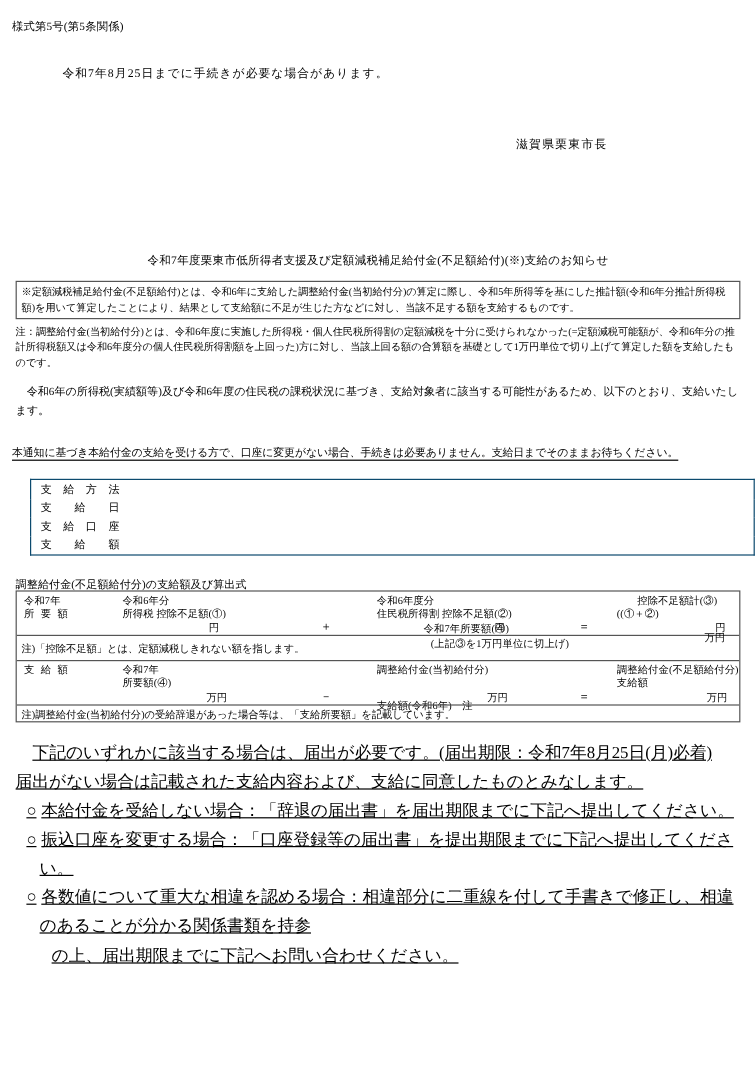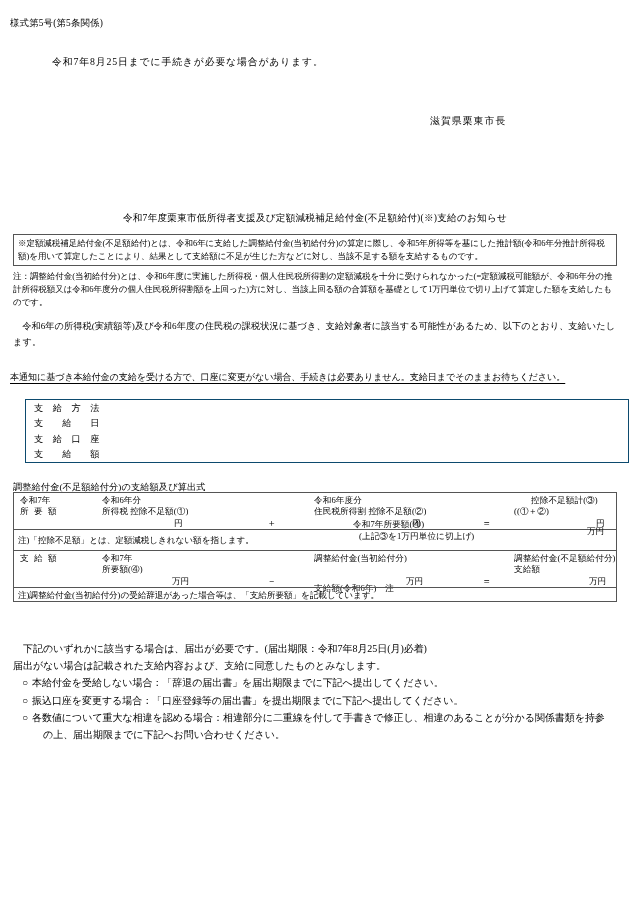--- a/index.html
+++ b/index.html
@@ -172,25 +172,26 @@
   .blk1 { height: 34px; position: relative; }
 
   .lbl { font-size: 8.6px; letter-spacing: .1px; line-height: 1.35; }
   .amt-unit { font-size: 8.6px; }
   .op { font-size: 9.4px; }
 
   
   .notice {
     position: absolute;
     left: 13px;
-    top: 640px;
+    top: 617px;
     width: 608px;
-    font-size: 10px;
+    font-size: 14px;
     line-height: 1.72;
     letter-spacing: -.05px;
+    text-decoration: underline;
   }
   .notice .lead { text-indent: 1em; }
   .notice .bullet {
     padding-left: 20px;
     text-indent: -11px;
   }
   .notice .bullet .mark { margin-right: 4px; }
   .notice .cont { padding-left: 30px; }
 
   

